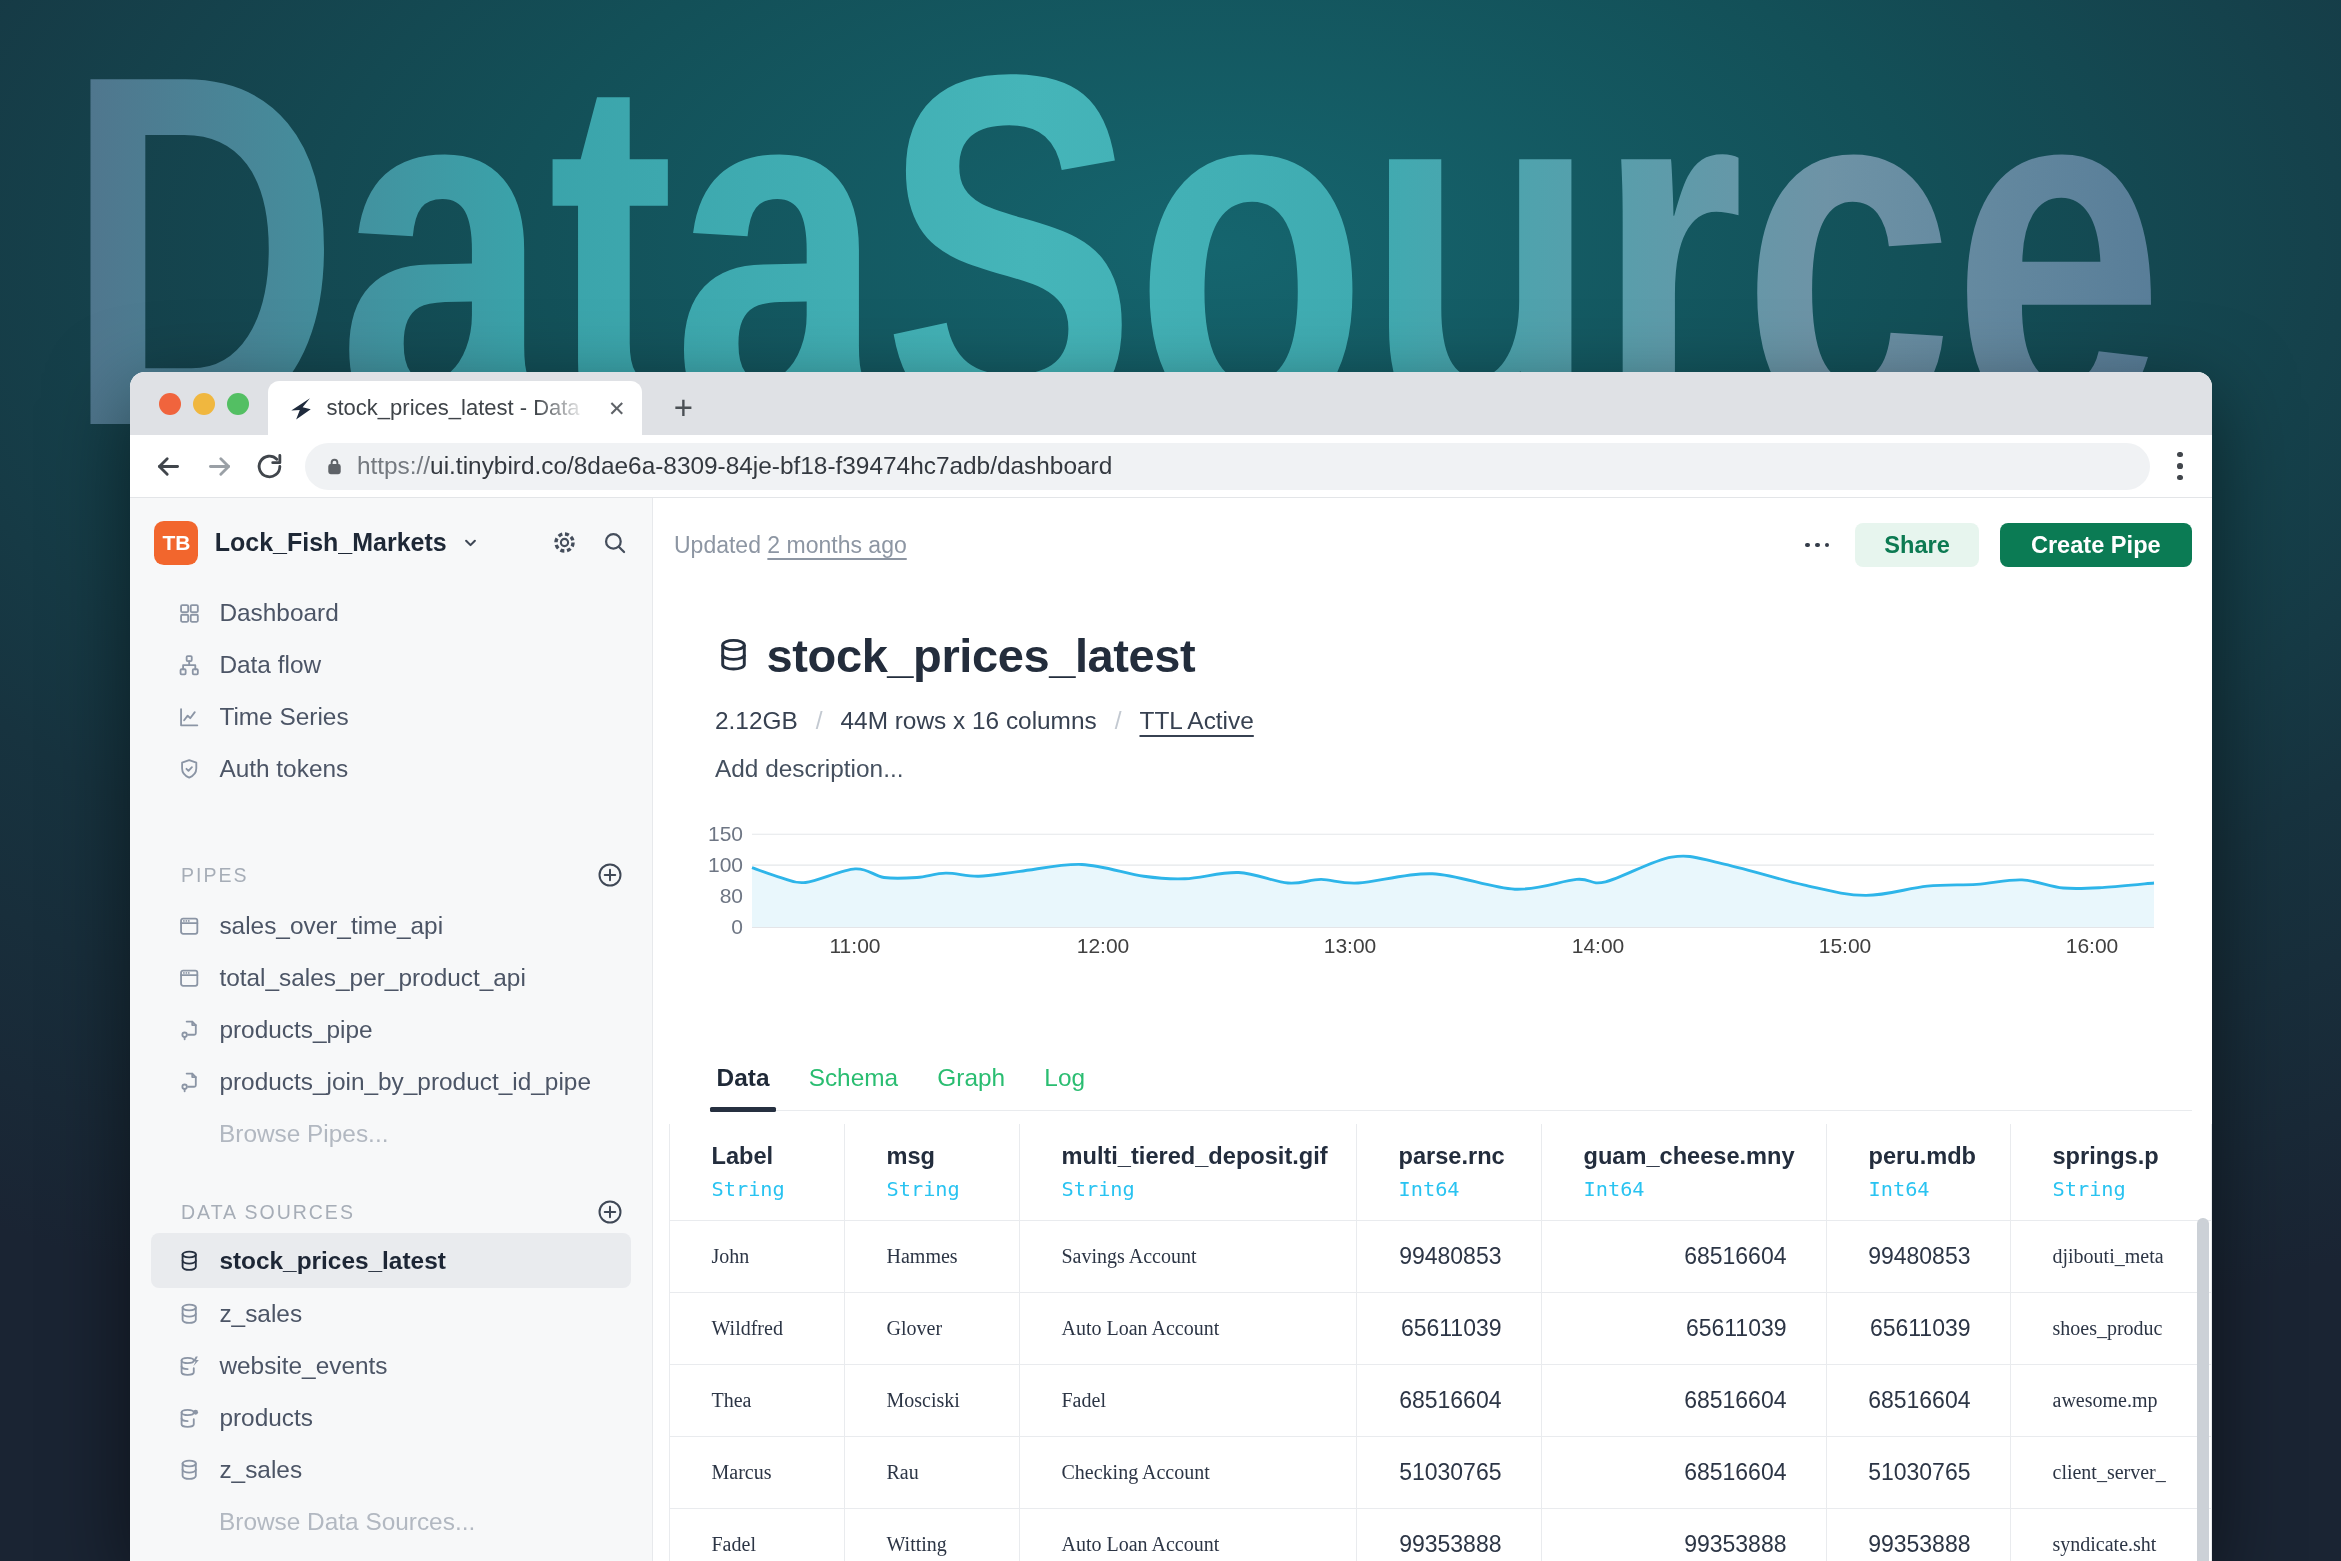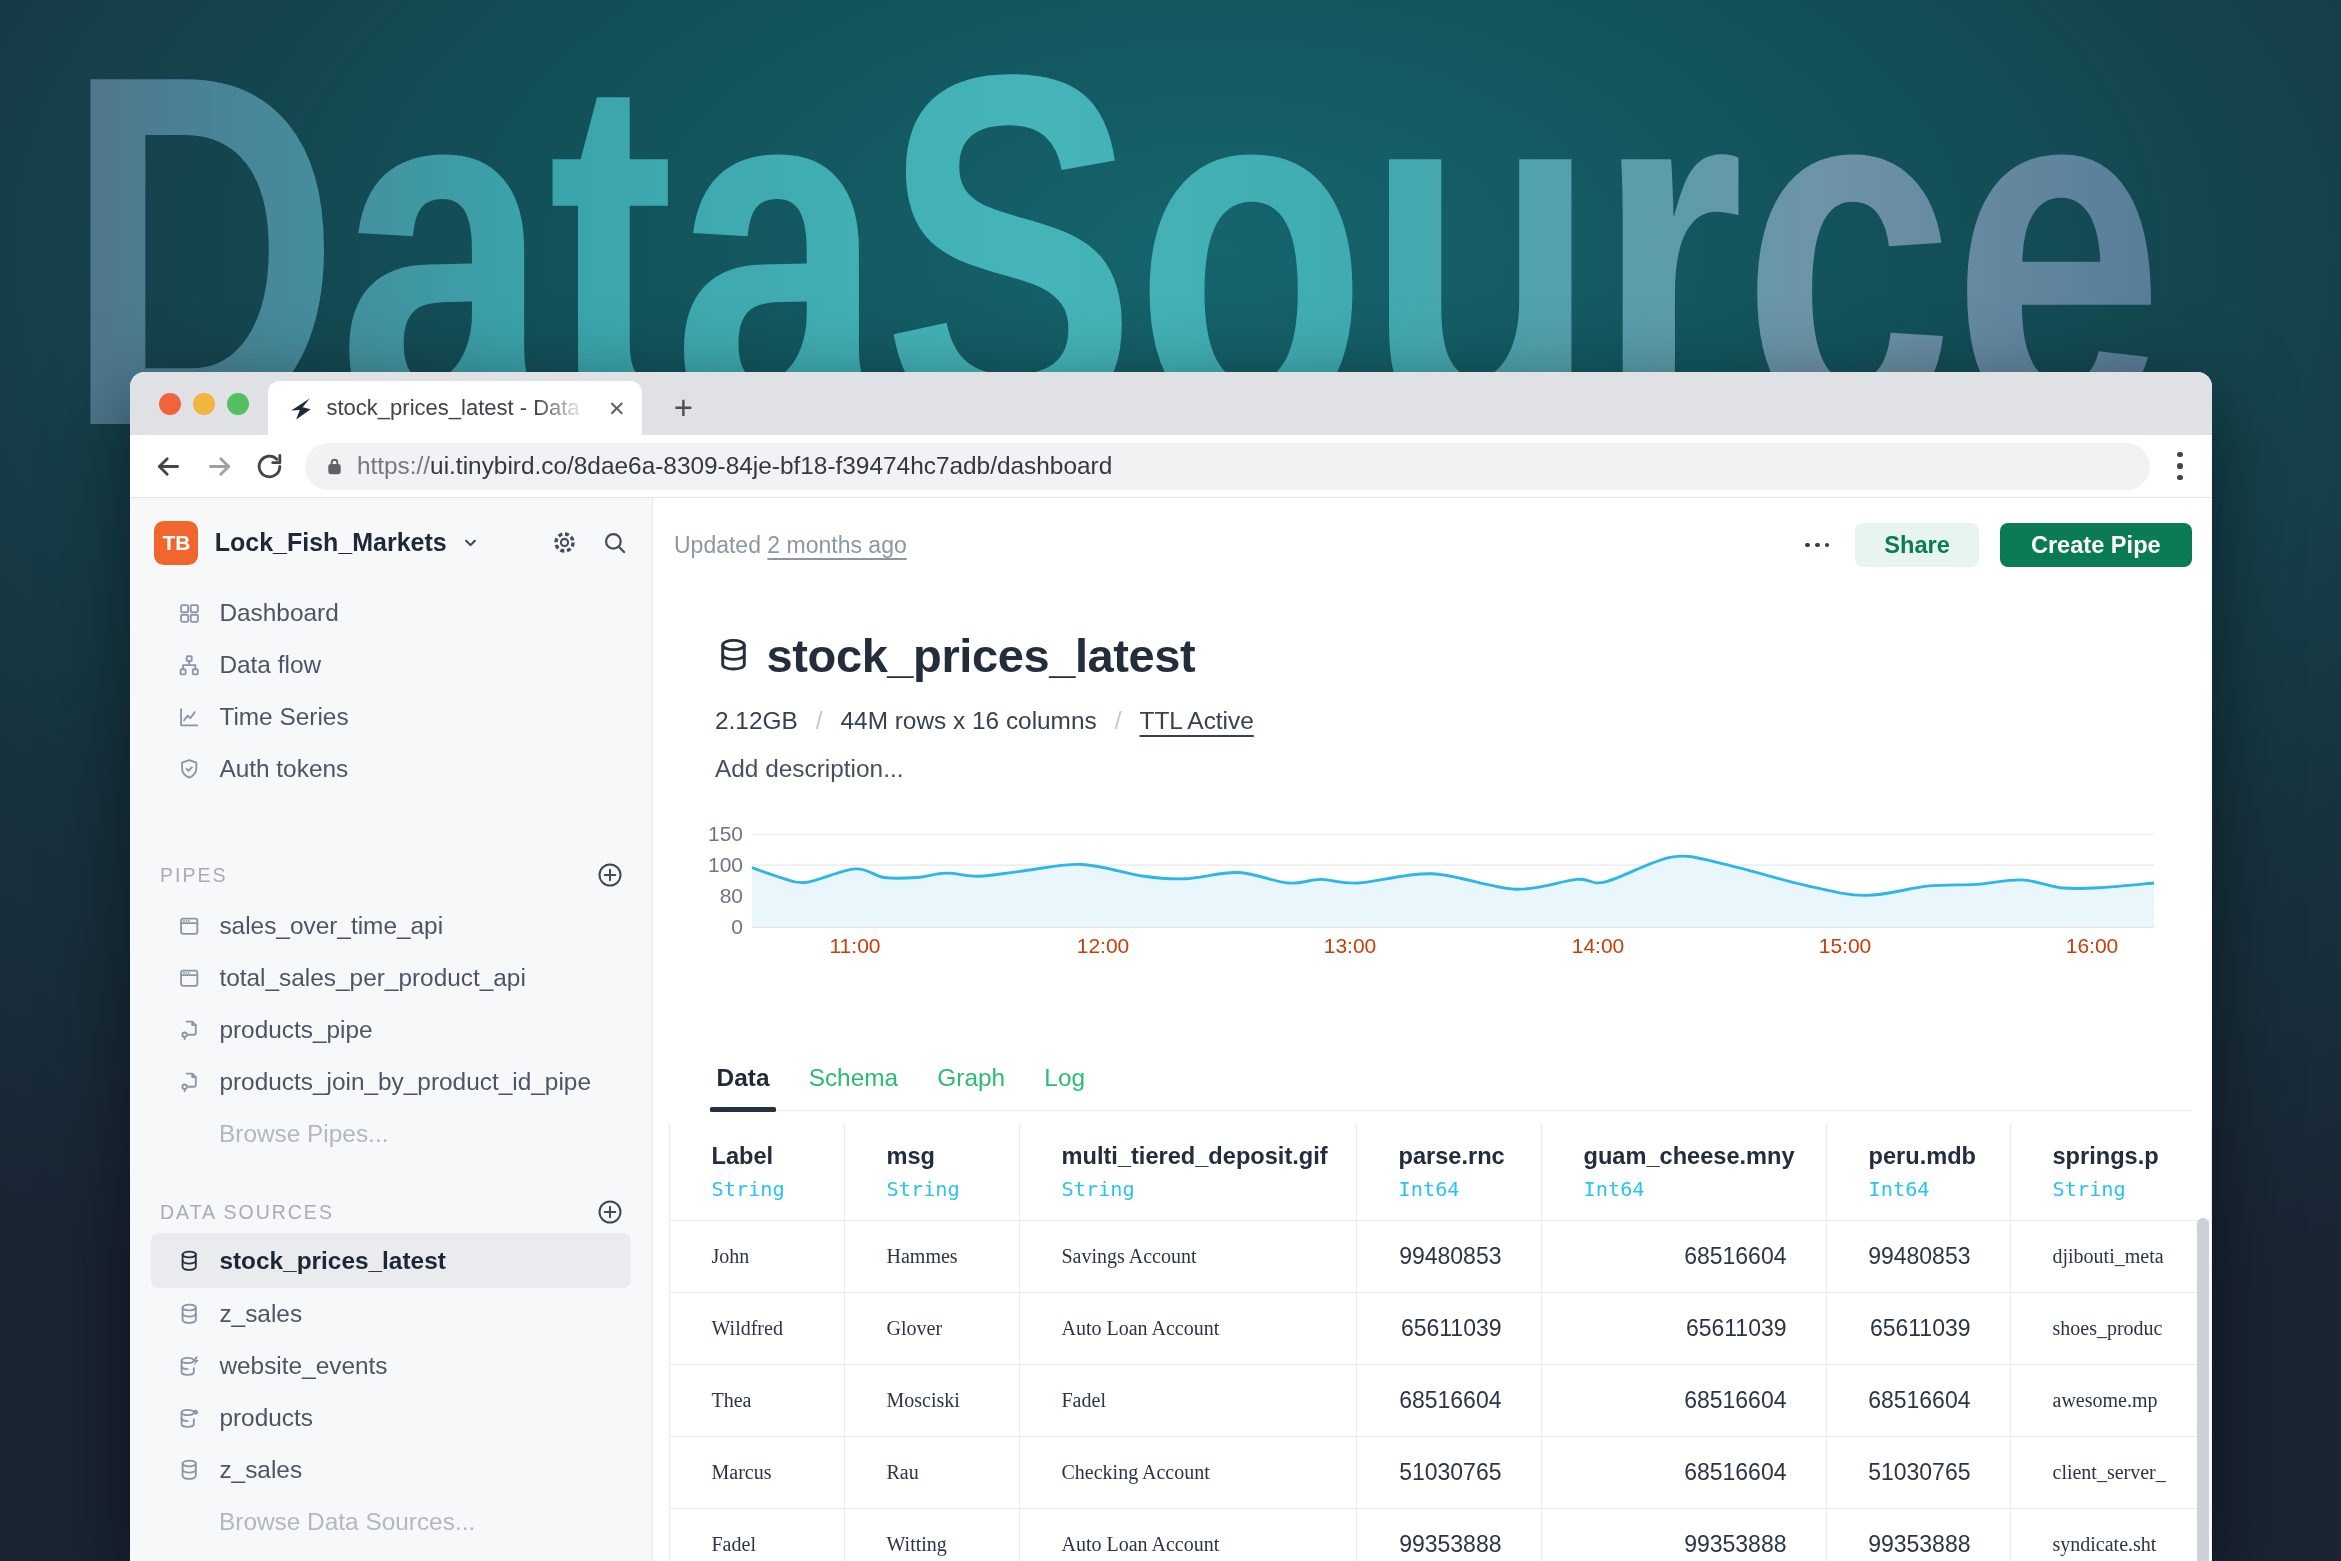--- a/index.html
+++ b/index.html
@@ -56,21 +56,21 @@
   .ws-actions .icon, .ws-chevron svg { display:block; }
 
   .nav-list { margin-top:19.5px; }
   .side-item { height:52px; display:flex; align-items:center; gap:18px; padding:0 24.4px 0 47px; font-size:24.4px; color:#4c5566; cursor:default; }
   .side-item .icon { width:24.4px; height:24.4px; color:#8b95a5; flex:0 0 auto; display:flex; }
   .side-item .icon svg { width:100%; height:100%; }
   .side-item.selected { background:var(--selected-bg,#e9ebee); border-radius:8.1px; margin:0 21px; padding:0 3.3px 0 26px; height:55px; color:#1d2635; font-weight:600; }
   .side-item.selected .icon { color:#252f3f; }
   .browse { color:#b2b8c1; padding-left:89px; }
 
-  .section-head { display:flex; align-items:center; justify-content:space-between; padding:0 28px 0 30px; height:26px; }
+  .section-head { display:flex; align-items:center; justify-content:space-between; padding:0 28px 0 51px; height:26px; }
   .section-head.pipes { margin-top:67px; }
   .section-head.ds { margin-top:39px; }
   .section-label { font-size:19.5px; letter-spacing:2px; color:#a6adb7; font-weight:400; }
   .plus-btn { width:28px; height:28px; color:#3f4856; display:flex; }
   .pipes-list { margin-top:12.2px; }
   .ds-list { margin-top:8.1px; }
 
   
   .main { flex:1; min-width:0; position:relative; background:#fff; }
   .page-head { display:flex; align-items:center; padding:29px 20.3px 0 21px; height:65px; }
@@ -88,21 +88,21 @@
   .title-row .db-ic { width:37px; height:37px; color:#25303f; display:flex; }
   h1.ds-title { font-size:47px; font-weight:700; color:#232d3c; letter-spacing:-0.4px; }
   .meta-row { margin-top:24.4px; font-size:24.4px; color:#374151; display:flex; align-items:center; gap:18px; }
   .meta-sep { color:#c3c9d1; }
   .meta-ttl { text-decoration:underline; text-underline-offset:5.7px; }
   .add-desc { margin-top:19.5px; font-size:24.4px; color:#45505f; }
 
   .chart { margin-top:39px; position:relative; height:146px; }
   .chart svg { position:absolute; left:37px; top:0; overflow:visible; }
   .ytick { position:absolute; left:-37px; width:65px; text-align:right; font-size:21px; color:#6e7684; height:24.4px; line-height:24.4px; }
-  .xtick { position:absolute; top:112px; width:98px; margin-left:-49px; text-align:center; font-size:21px; color:#c2410c; height:24.4px; line-height:24.4px; }
+  .xtick { position:absolute; top:112px; width:98px; margin-left:-49px; text-align:center; font-size:21px; color:#404040; height:24.4px; line-height:24.4px; }
 
   .tabs { margin-top:96px; display:flex; gap:36px; border-bottom:0.8px solid #e9ebee;align-items:flex-end; }
   .tab { font-size:24.4px; padding:0 1.6px 18px 1.6px; color:var(--tab-green,#2abd71); position:relative; cursor:default; }
   .tab.active { color:#1f2937; font-weight:600; }
   .tab.active::after { content:""; position:absolute; left:-4.9px; right:-4.9px; bottom:-2.4px; height:4.9px; background:#263040; border-radius:1.6px; }
 
   .table { margin:13px 0 0 15.5px; border-left:0.8px solid #e9ebee; display:grid;
     grid-template-columns:175px 175px 337px 185px 285px 184px 1fr; }
   .th, .td { border-right:0.8px solid #e9ebee; border-bottom:0.8px solid #e9ebee; overflow:hidden; white-space:nowrap; }
   .th { height:97px; display:flex; flex-direction:column; justify-content:center; gap:7.3px; padding:0 39px 0 42px; }

